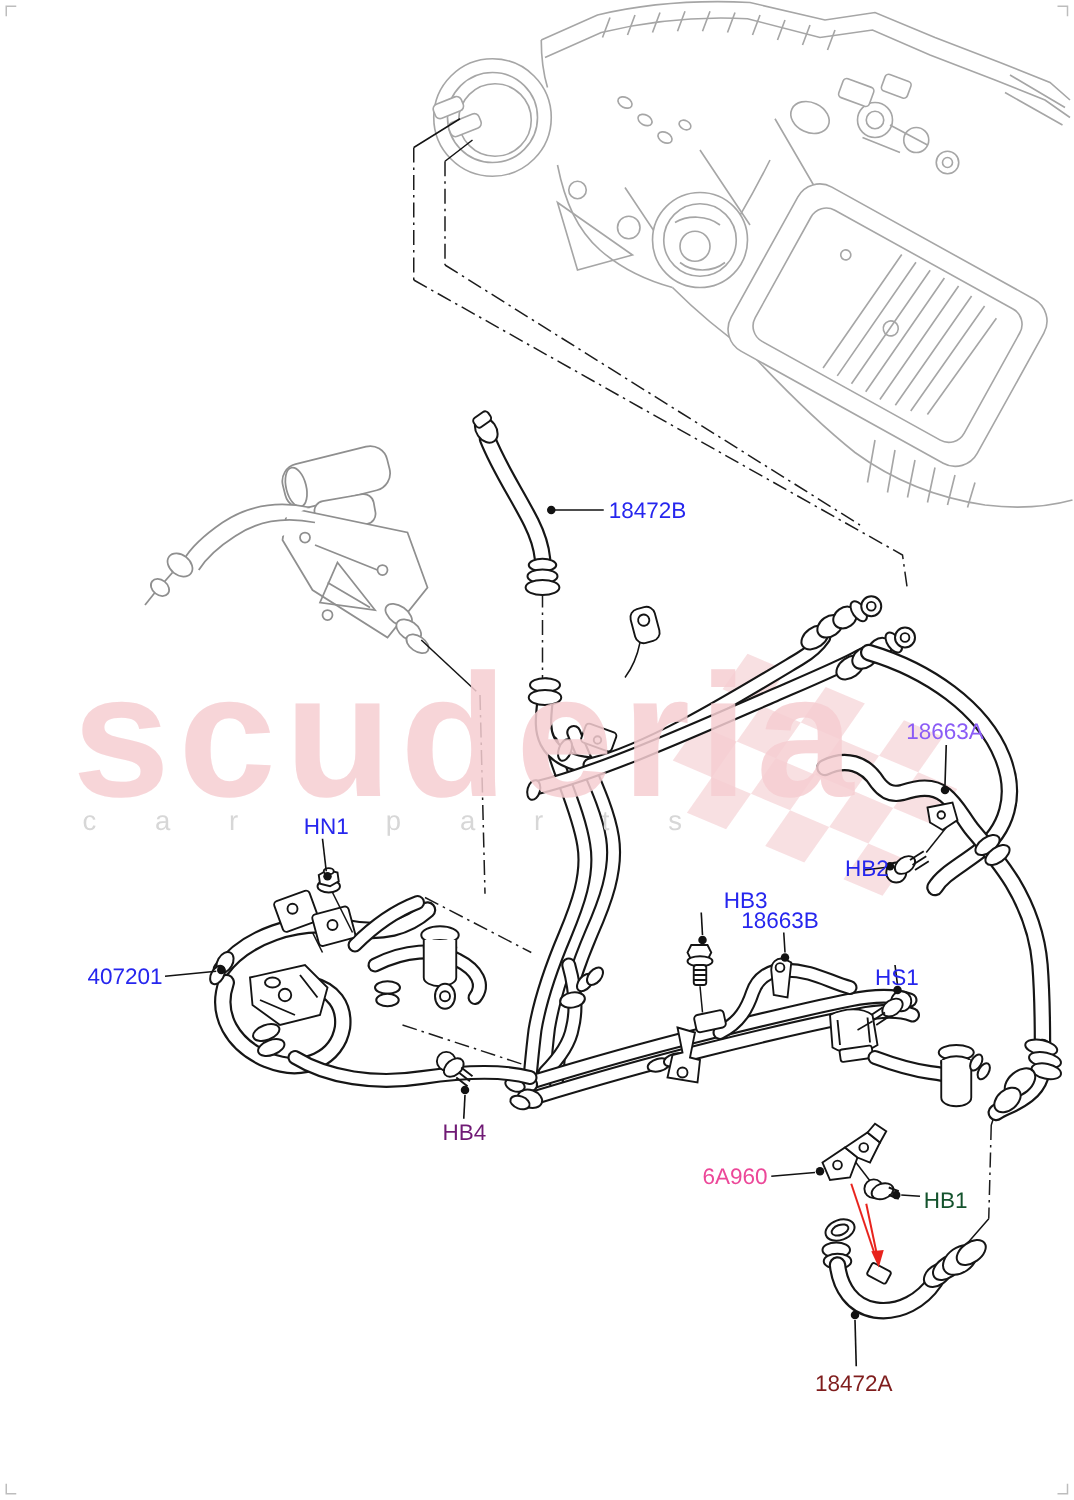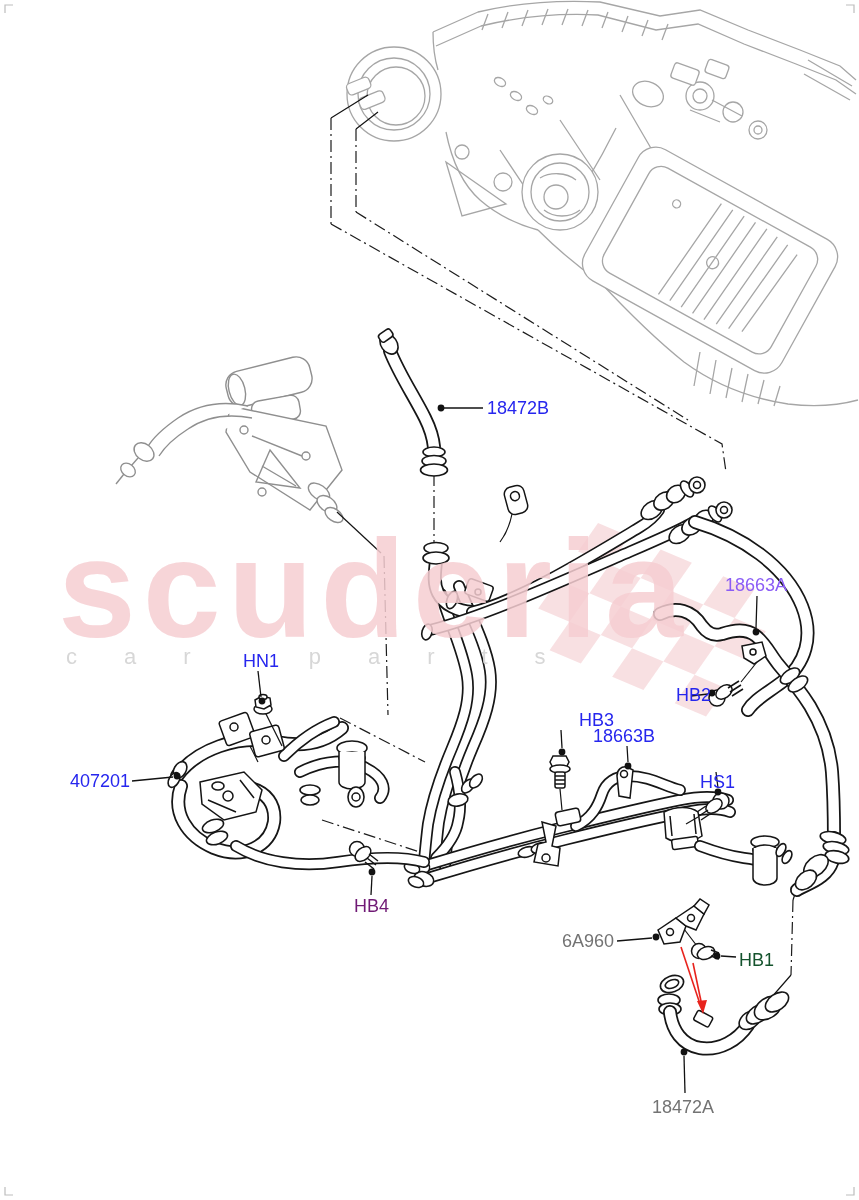--- a/index.html
+++ b/index.html
@@ -426,17 +426,17 @@
   <div id="labels-layer" style="position:absolute;left:0;top:0;width:859px;height:1163px;z-index:5;pointer-events:none;">
       <div class="plabel" style="left: 487px; top: 399px; color: rgb(38, 38, 238); pointer-events: auto;">18472B</div>
       <div class="plabel" style="left: 725px; top: 576px; color: #8b5cf6; pointer-events: auto;">18663A</div>
       <div class="plabel" style="left: 676px; top: 686px; color: rgb(38, 38, 238); pointer-events: auto; text-align: center;">HB2</div>
       <div class="plabel" style="left: 543px; top: 711px; color: rgb(38, 38, 238); pointer-events: auto; margin-left: 36px;">HB3</div>
       <div class="plabel" style="left: 593px; top: 727px; color: rgb(38, 38, 238); pointer-events: auto;">18663B</div>
       <div class="plabel" style="left: 700px; top: 753px; color: rgb(38, 38, 238); pointer-events: auto; margin-top: 20px;">HS1</div>
       <div class="plabel" style="left: 243px; top: 652px; color: rgb(38, 38, 238); pointer-events: auto; text-align: right;">HN1</div>
       <div class="plabel" style="left: 70px; top: 772px; color: rgb(38, 38, 238); pointer-events: auto;">407201</div>
       <div class="plabel" style="left: 354px; top: 897px; color: #701a75; pointer-events: auto;">HB4</div>
-      <div class="plabel" style="left: 562px; top: 932px; color: #737373; pointer-events: auto;">6A960</div>
+      <div class="plabel" style="left: 562px; top: 932px; color: #ec4899; pointer-events: auto;">6A960</div>
       <div class="plabel" style="left: 739px; top: 951px; color: #14532d; pointer-events: auto;">HB1</div>
-      <div class="plabel" style="left: 652px; top: 1098px; color: #737373; pointer-events: auto;">18472A</div>
+      <div class="plabel" style="left: 652px; top: 1098px; color: #7f1d1d; pointer-events: auto;">18472A</div>
     </div>
 </div>
 
 </body></html>

